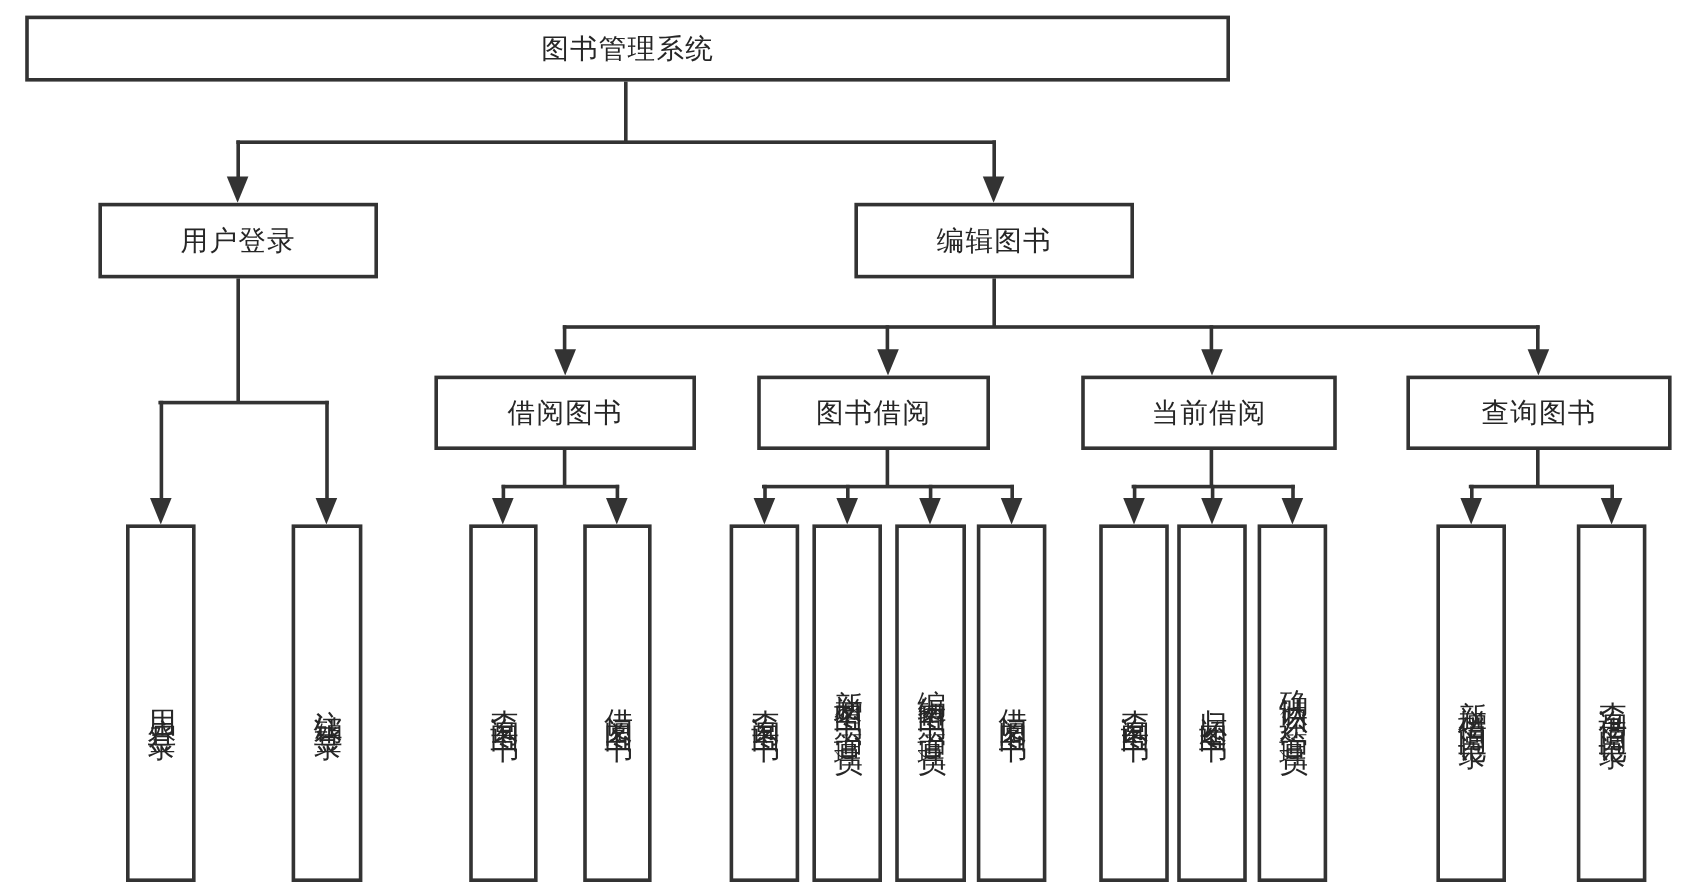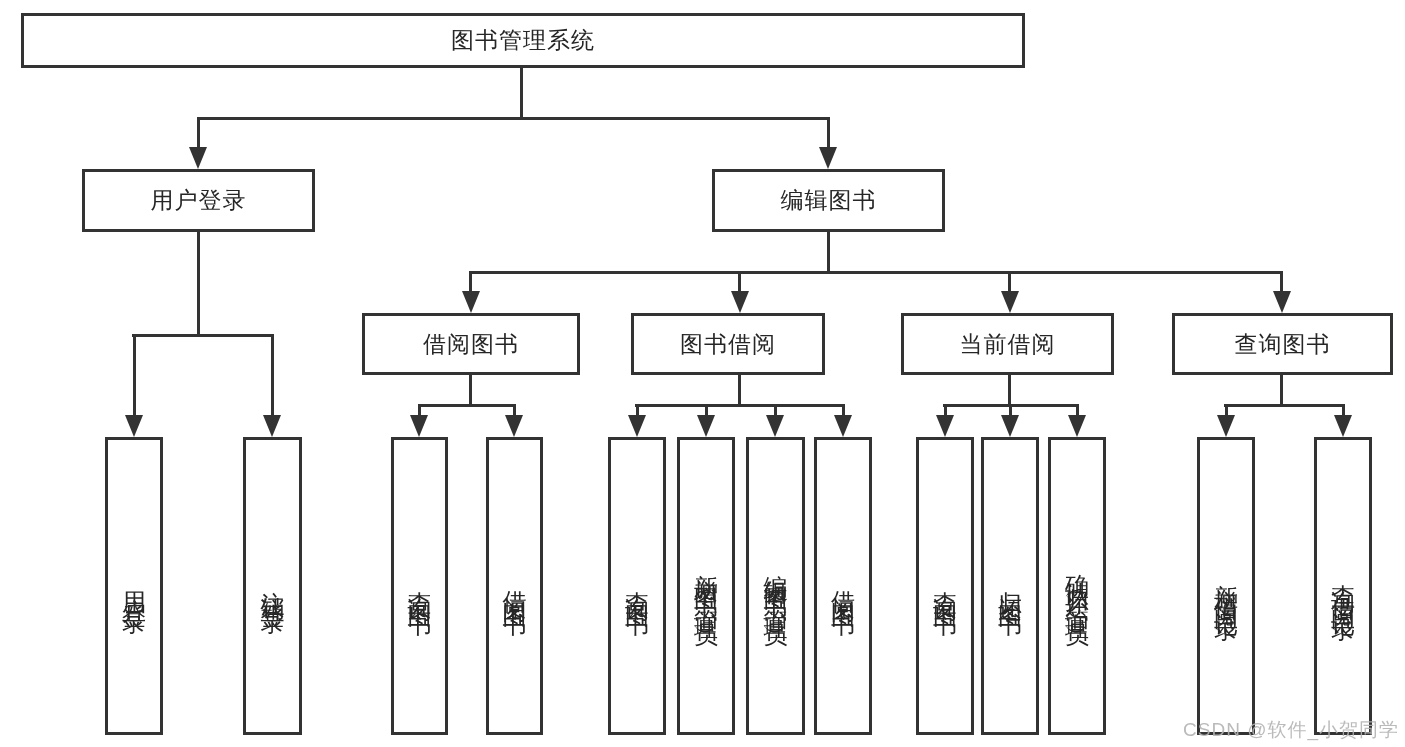--- a/index.html
+++ b/index.html
@@ -189,15 +189,14 @@
     <span>确认归还（管理员）</span>
   </div>
 
   <div class="vbox" style="left:1197px; width:58px;">
     <span>新增借阅记录</span>
   </div>
   <div class="vbox" style="left:1314px; width:58px;">
     <span>查询借阅记录</span>
   </div>
 
-  <div class="watermark">CSDN @软件_小贺同学</div>
 
 </div>
 
 </body></html>

